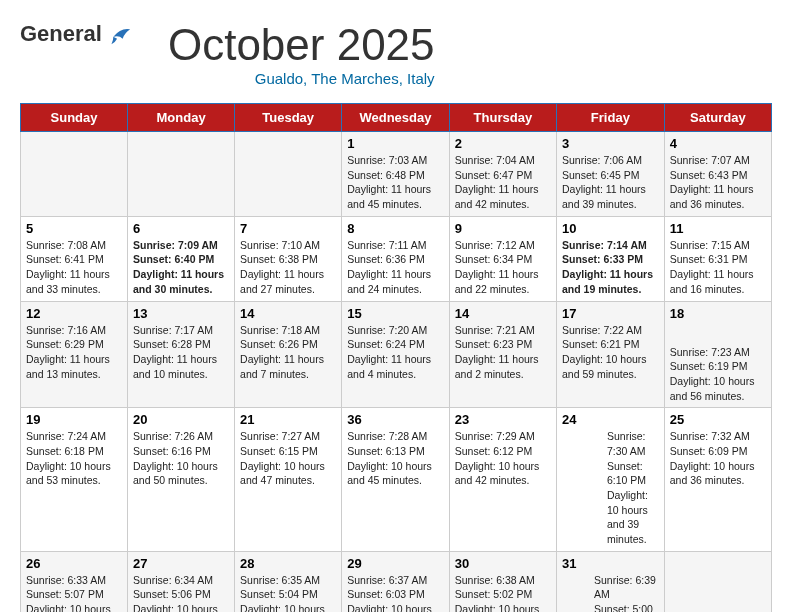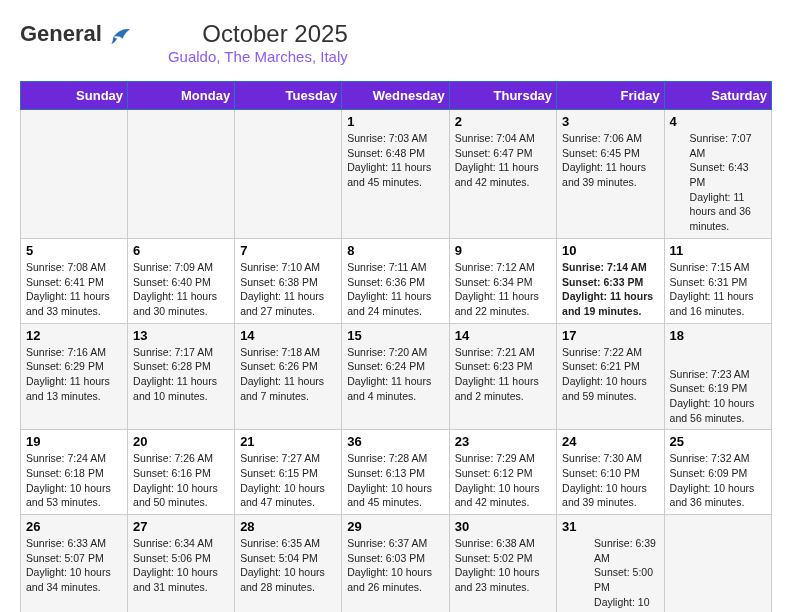--- a/index.html
+++ b/index.html
@@ -23,38 +23,38 @@
     }
     .logo-icon {
       width: 28px;
       height: 28px;
       margin-left: 2px;
     }
     .title-block {
       text-align: right;
     }
     .month-title {
-      font-size: 24px;
+      font-size: 44px;
       color: #333;
       font-weight: 300;
     }
     .subtitle {
       font-size: 15px;
-      color: #8b5cf6;
+      color: #0369a1;
     }
     table {
       width: 100%;
       border-collapse: collapse;
       font-size: 11px;
     }
     thead tr th {
-      background-color: #6d28d9;
+      background-color: #b91c1c;
       color: #fff;
       padding: 6px 4px;
-      text-align: right;
+      text-align: center;
       font-size: 13px;
       font-weight: 600;
       border: 1px solid #2871b8;
     }
     tbody tr td {
       border: 1px solid #ccc;
       vertical-align: top;
       padding: 4px 5px;
       height: 80px;
       width: 108px;
@@ -132,35 +132,35 @@
 Daylight: 11 hours and 42 minutes.</div>
         </td>
         <td>
           <span class="day-num">3</span>
           <div class="cell-info" style="white-space: pre-line;">Sunrise: 7:06 AM
 Sunset: 6:45 PM
 Daylight: 11 hours and 39 minutes.</div>
         </td>
         <td>
           <span class="day-num">4</span>
-          <div class="cell-info" style="white-space: pre-line; margin-left: 20px;">Sunrise: 7:07 AM
+          <div class="cell-info" style="white-space: pre-line;">Sunrise: 7:07 AM
 Sunset: 6:43 PM
 Daylight: 11 hours and 36 minutes.</div>
         </td>
       </tr>
       <tr>
         <td>
           <span class="day-num">5</span>
           <div class="cell-info" style="white-space: pre-line;">Sunrise: 7:08 AM
 Sunset: 6:41 PM
 Daylight: 11 hours and 33 minutes.</div>
         </td>
         <td>
           <span class="day-num">6</span>
-          <div class="cell-info" style="white-space: pre-line;">Sunrise: 7:09 AM
+          <div class="cell-info" style="white-space: pre-line; font-weight: bold;">Sunrise: 7:09 AM
 Sunset: 6:40 PM
 Daylight: 11 hours and 30 minutes.</div>
         </td>
         <td>
           <span class="day-num">7</span>
           <div class="cell-info" style="white-space: pre-line;">Sunrise: 7:10 AM
 Sunset: 6:38 PM
 Daylight: 11 hours and 27 minutes.</div>
         </td>
         <td>
@@ -258,21 +258,21 @@
 Daylight: 10 hours and 45 minutes.</div>
         </td>
         <td>
           <span class="day-num">23</span>
           <div class="cell-info" style="white-space: pre-line;">Sunrise: 7:29 AM
 Sunset: 6:12 PM
 Daylight: 10 hours and 42 minutes.</div>
         </td>
         <td>
           <span class="day-num">24</span>
-          <div class="cell-info" style="white-space: pre-line;">Sunrise: 7:30 AM
+          <div class="cell-info" style="white-space: pre-line; margin-left: 45px;">Sunrise: 7:30 AM
 Sunset: 6:10 PM
 Daylight: 10 hours and 39 minutes.</div>
         </td>
         <td>
           <span class="day-num">25</span>
           <div class="cell-info" style="white-space: pre-line;">Sunrise: 7:32 AM
 Sunset: 6:09 PM
 Daylight: 10 hours and 36 minutes.</div>
         </td>
       </tr>

